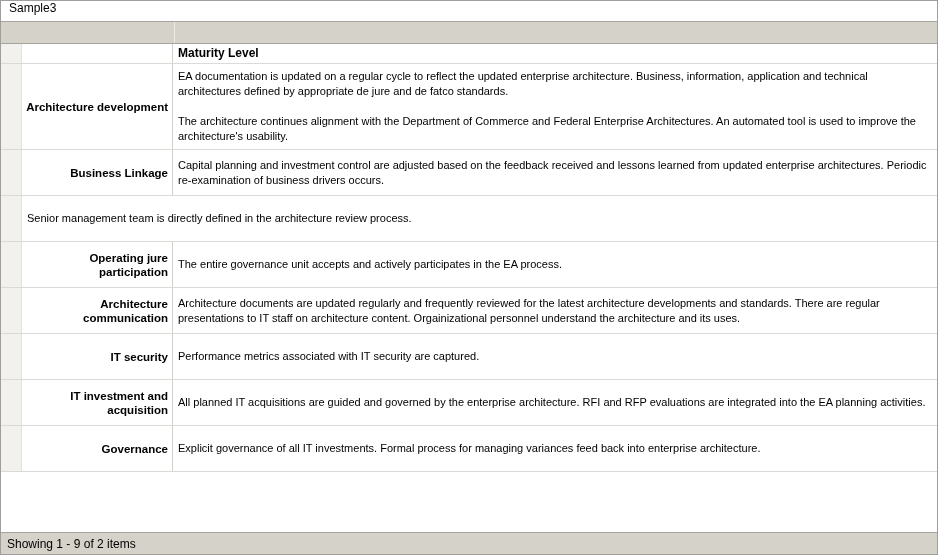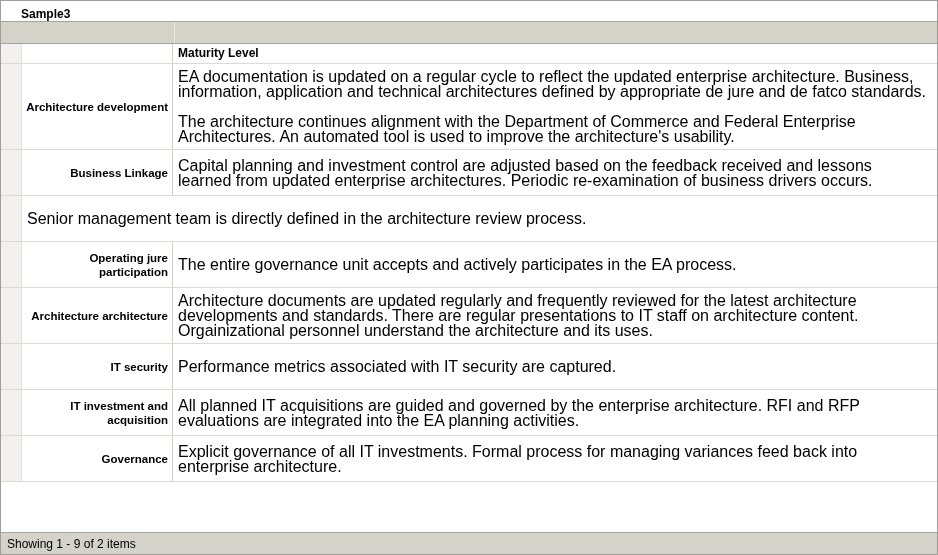--- a/index.html
+++ b/index.html
@@ -17,24 +17,24 @@
     background: #ffffff;
     display: flex;
     flex-direction: column;
     overflow: hidden;
   }
   .titlebar {
     height: 20px;
     flex: 0 0 auto;
     background: #ffffff;
     display: flex;
-    align-items: flex-end;
-    padding-left: 20px;
+    align-items: flex-start;
+    padding-left: 8px;
     font-size: 12px;
-    font-weight: bold;
+    font-weight: normal;
     color: #000000;
   }
   .toolbar {
     height: 21px;
     flex: 0 0 auto;
     background: #d5d2c9;
     border-top: 1px solid #a5a4a0;
     border-bottom: 1px solid #a5a4a0;
     position: relative;
   }
@@ -75,21 +75,21 @@
     text-align: right;
     display: flex;
     flex-direction: column;
     justify-content: center;
     line-height: 14px;
   }
   .contentcell {
     flex: 1 1 auto;
     box-sizing: border-box;
     padding: 5px 8px 5px 5px;
-    font-size: 16px;
+    font-size: 11px;
     color: #000000;
     display: flex;
     align-items: center;
     line-height: 15px;
   }
   .contentcell .celltext {
     white-space: pre-line;
   }
   .header-row {
     min-height: 19px;
@@ -170,21 +170,21 @@
     <div class="grow data-row">
       <div class="gutter"></div>
       <div class="labelcell">Operating jure participation</div>
       <div class="contentcell">
         <span class="celltext">The entire governance unit accepts and actively participates in the EA process.</span>
       </div>
     </div>
 
     <div class="grow data-row">
       <div class="gutter"></div>
-      <div class="labelcell">Architecture architecture</div>
+      <div class="labelcell">Architecture communication</div>
       <div class="contentcell">
         <span class="celltext">Architecture documents are updated regularly and frequently reviewed for the latest architecture developments and standards. There are regular presentations to IT staff on architecture content. Orgainizational personnel understand the architecture and its uses.</span>
       </div>
     </div>
 
     <div class="grow data-row">
       <div class="gutter"></div>
       <div class="labelcell">IT security</div>
       <div class="contentcell">
         <span class="celltext">Performance metrics associated with IT security are captured.</span>

